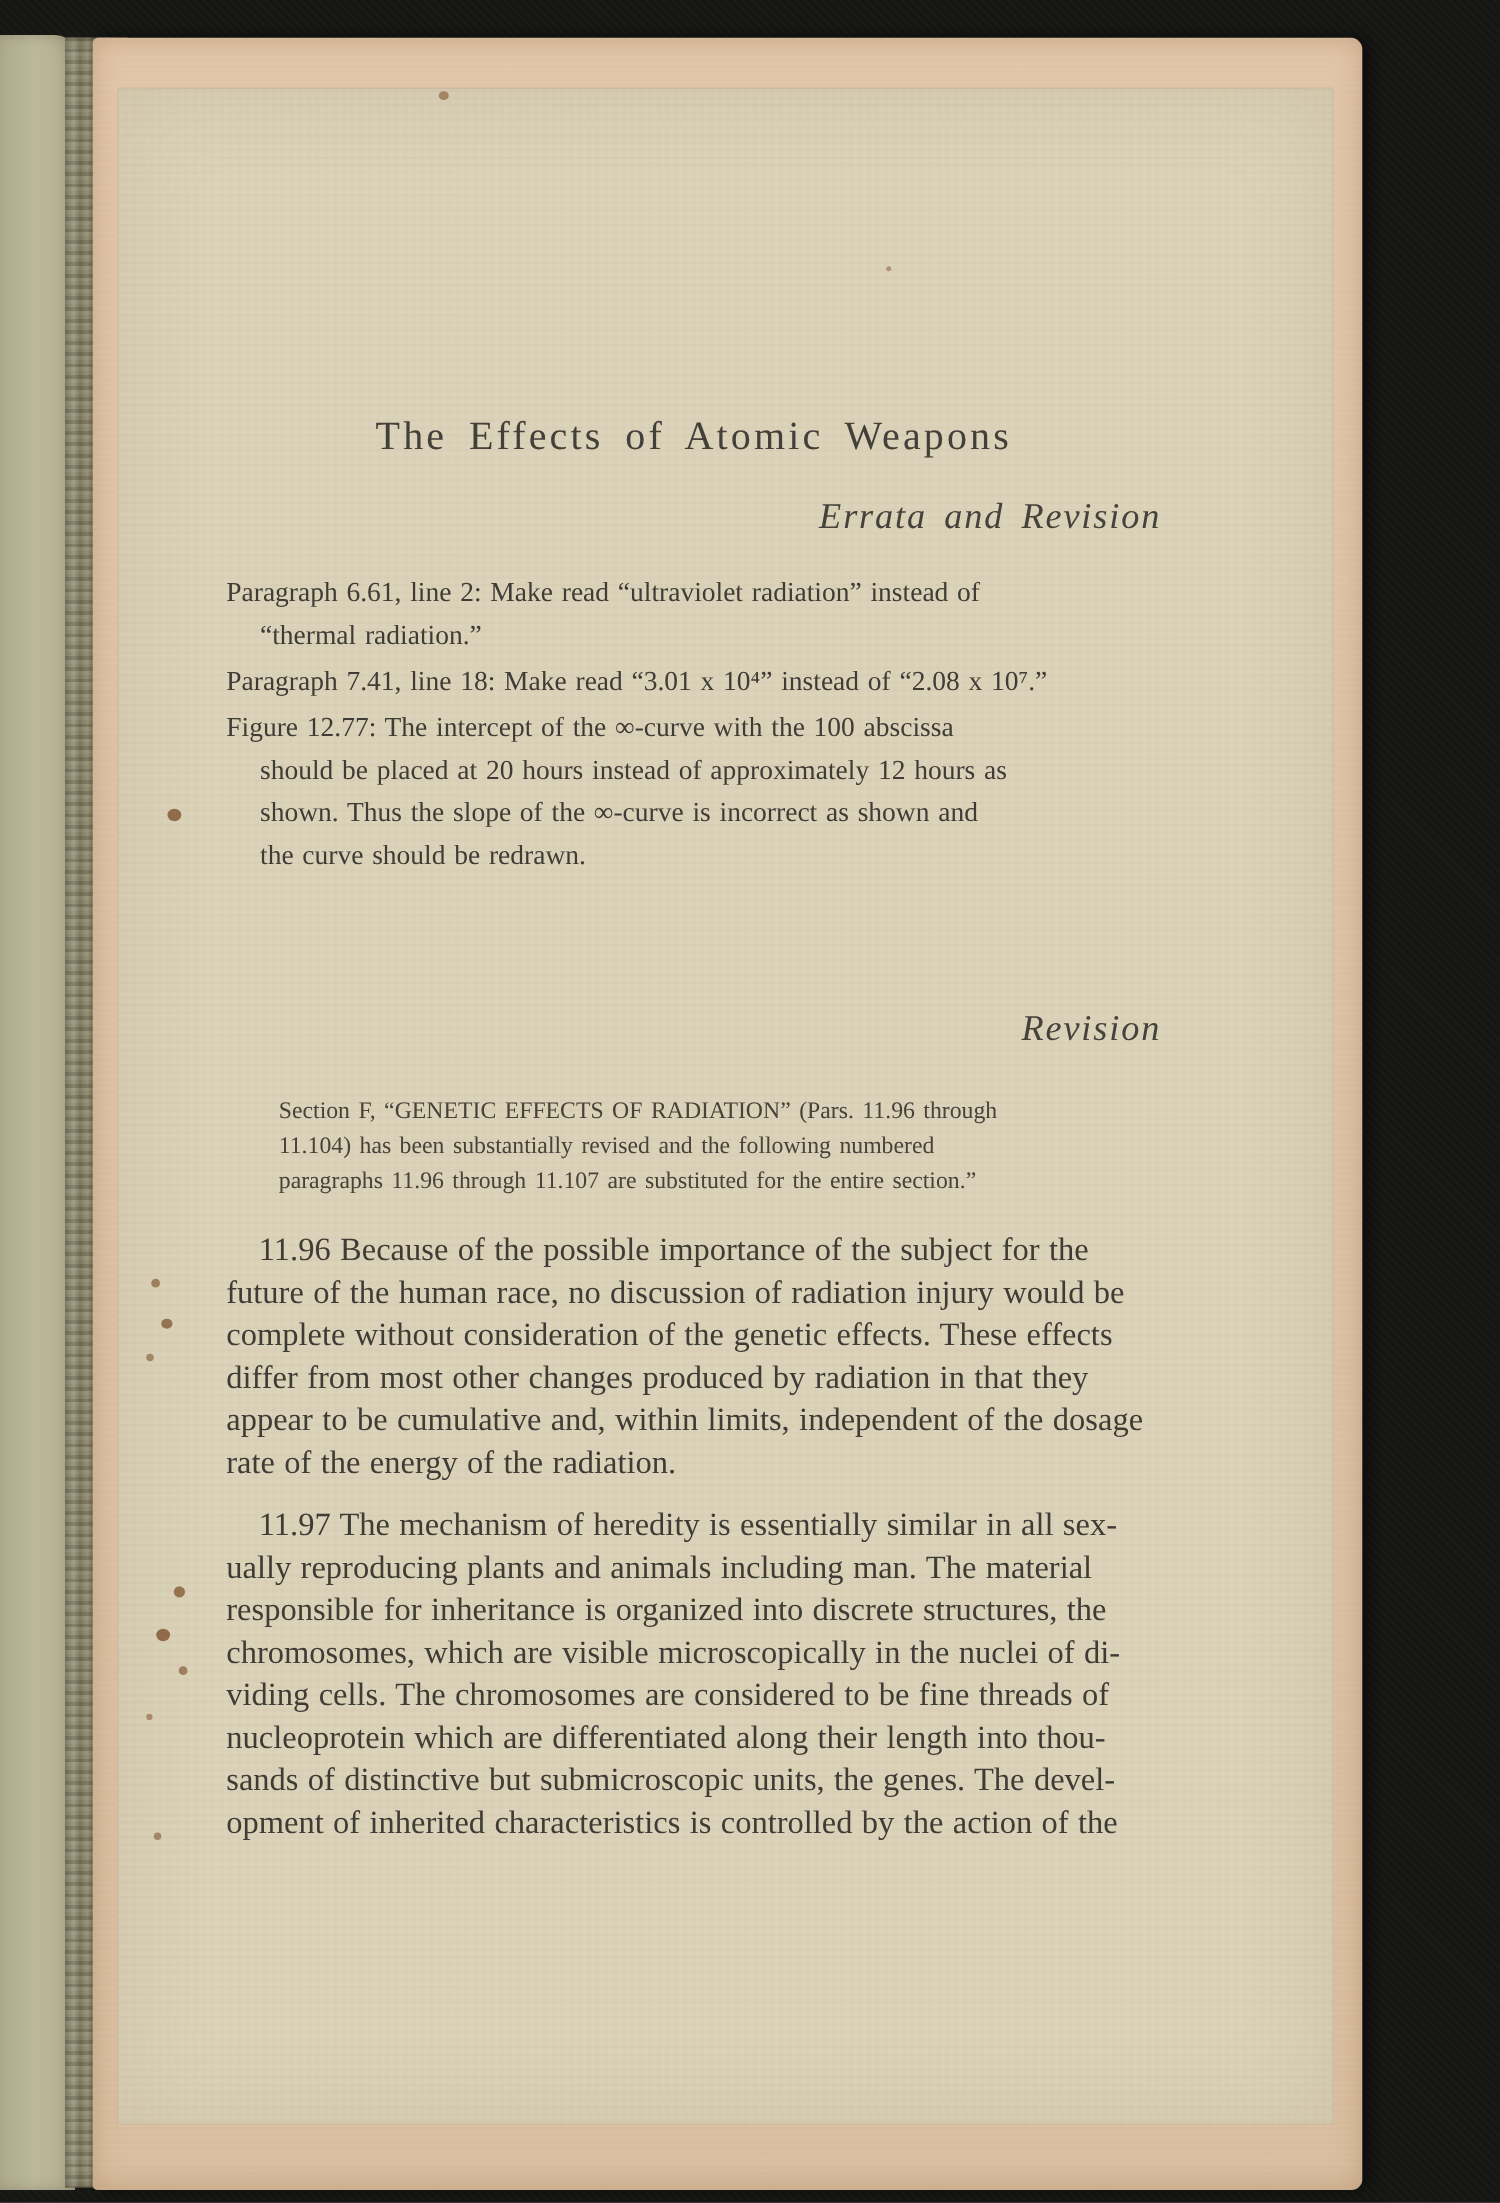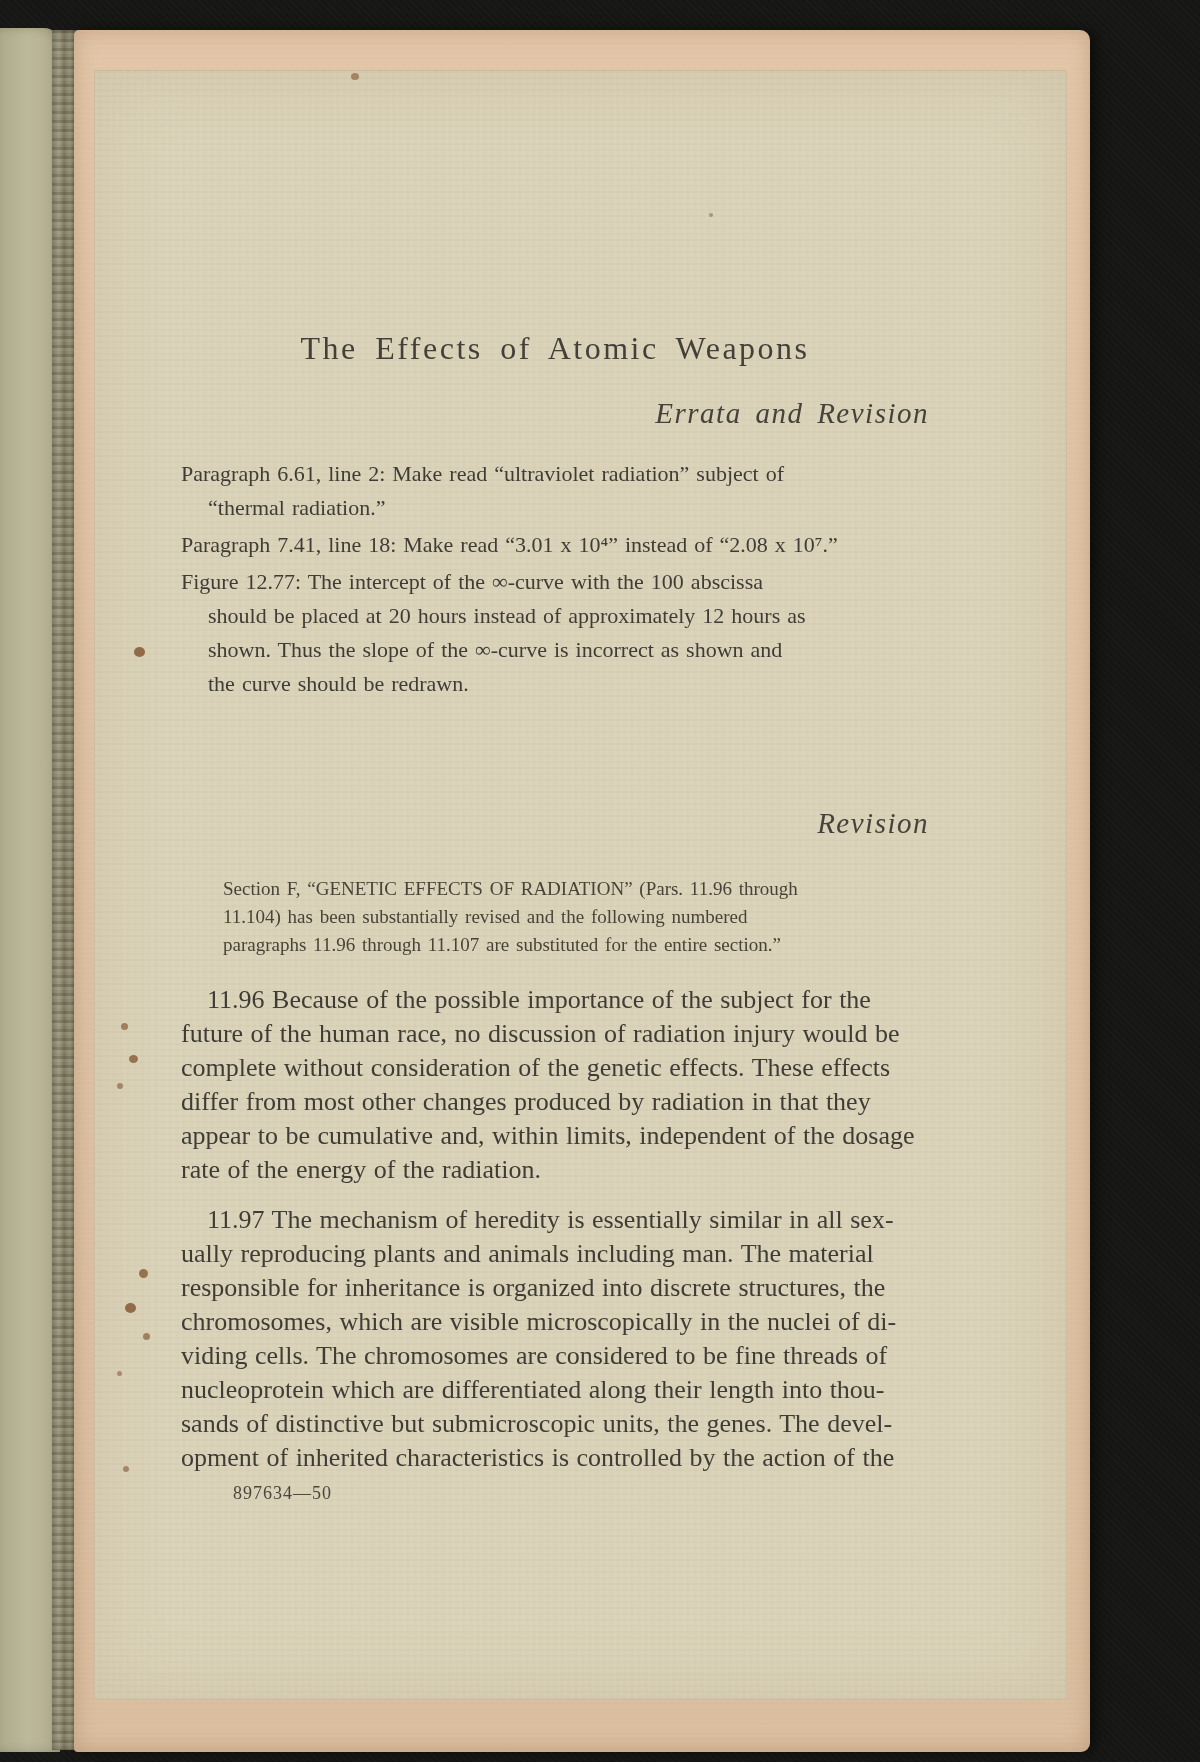--- a/index.html
+++ b/index.html
@@ -128,21 +128,21 @@
 
   <div class="page">
     <div class="page-inner">
       <div class="content">
 
         <h1 class="title">The Effects of Atomic Weapons</h1>
 
         <h2 class="subtitle">Errata and Revision</h2>
 
         <div class="errata">
-          <p class="erratum">Paragraph 6.61, line 2:  Make read “ultraviolet radiation” subject of
+          <p class="erratum">Paragraph 6.61, line 2:  Make read “ultraviolet radiation” instead of
 “thermal radiation.”</p>
           <p class="erratum">Paragraph 7.41, line 18:  Make read “3.01 x 10⁴” instead of “2.08 x 10⁷.”</p>
           <p class="erratum">Figure 12.77:  The intercept of the ∞-curve with the 100 abscissa
 should be placed at 20 hours instead of approximately 12 hours as
 shown.  Thus the slope of the ∞-curve is incorrect as shown and
 the curve should be redrawn.</p>
         </div>
 
         <h2 class="revision-heading">Revision</h2>
 
@@ -159,21 +159,20 @@
 
         <p class="body-para">11.97  The mechanism of heredity is essentially similar in all sex-
 ually reproducing plants and animals including man.  The material
 responsible for inheritance is organized into discrete structures, the
 chromosomes, which are visible microscopically in the nuclei of di-
 viding cells.  The chromosomes are considered to be fine threads of
 nucleoprotein which are differentiated along their length into thou-
 sands of distinctive but submicroscopic units, the genes.  The devel-
 opment of inherited characteristics is controlled by the action of the</p>
 
-        <div class="footer-code">897634—50</div>
       </div>
 
       <span class="spot s2"></span>
       <span class="spot s3"></span>
       <span class="spot s4"></span>
       <span class="spot s5"></span>
       <span class="spot s6"></span>
       <span class="spot s7"></span>
       <span class="spot s8"></span>
       <span class="spot s9"></span>

